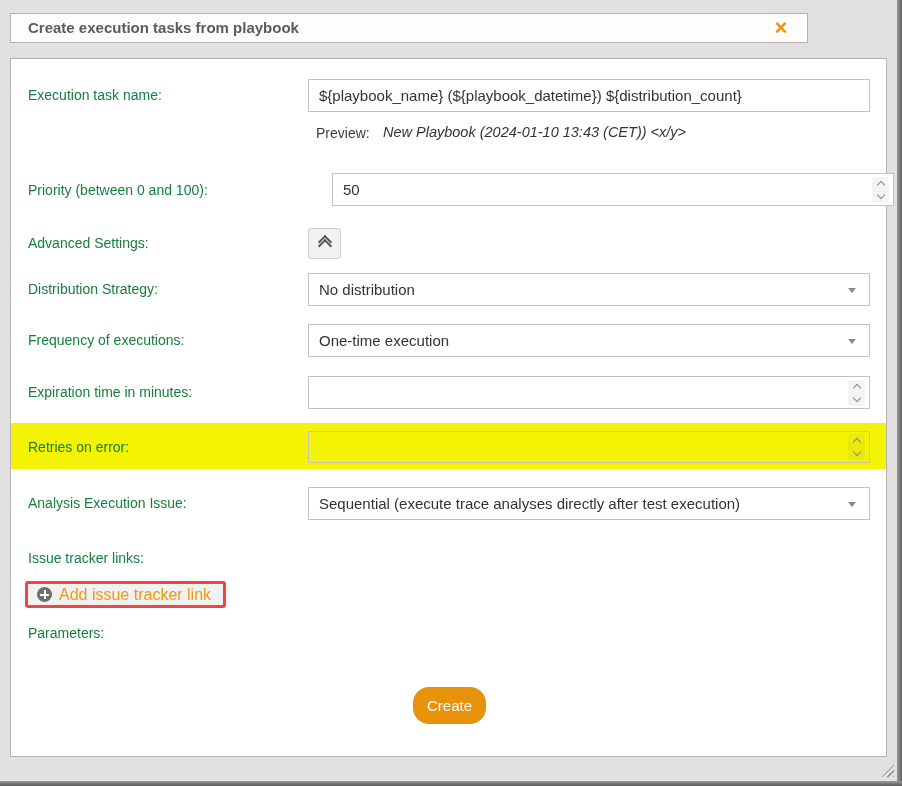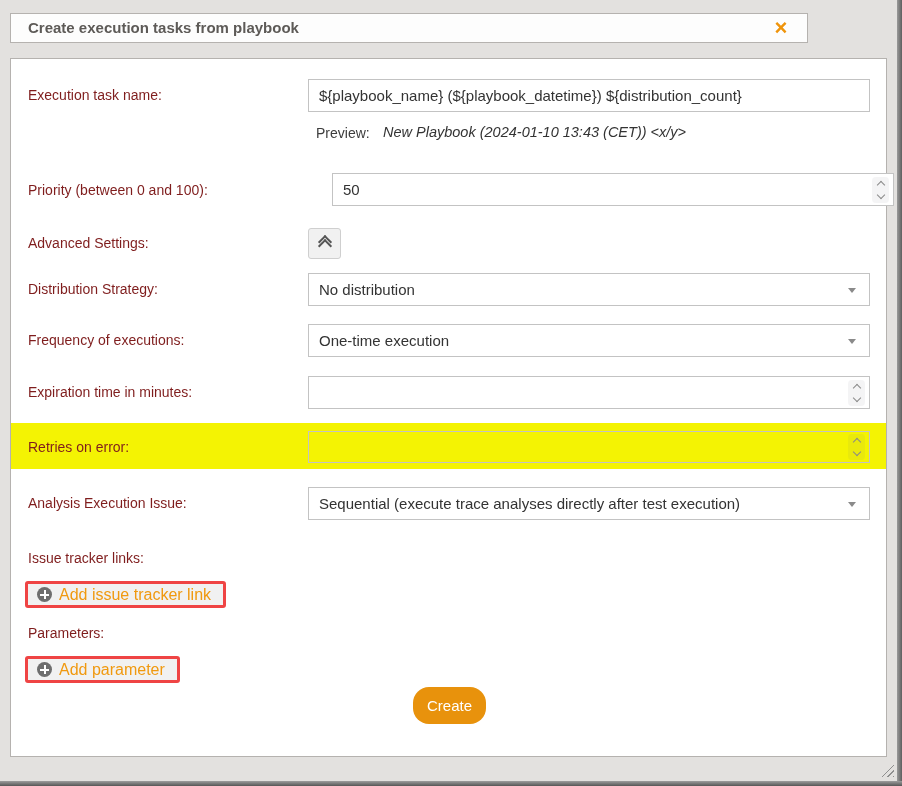--- a/index.html
+++ b/index.html
@@ -36,21 +36,21 @@
   .close {
     position:absolute; right:14px; top:-1px; width:24px; text-align:center;
     line-height:29px; font-size:22px; font-weight:bold; color:#ef940b; cursor:pointer;
   }
 
   .panel {
     position:absolute; left:10px; top:58px; width:877px; height:699px;
     background:#ffffff; border:1px solid #b5b2af;
   }
 
-  .label { position:absolute; left:17px; font-size:14px; color:#7f1d1d; white-space:nowrap; z-index:2; }
+  .label { position:absolute; left:17px; font-size:14px; color:#15803d; white-space:nowrap; z-index:2; }
 
   .field {
     position:absolute; left:297px; width:562px; height:33px;
     border:1px solid #c3c3c3; background:#fff; z-index:2;
   }
   .field input {
     width:calc(100% - 26px); height:100%; border:none; outline:none; background:transparent;
     padding-left:10px; font-family:"Liberation Sans", sans-serif; font-size:15px; color:#333;
   }
   .numfield input { width:calc(100% - 30px); }
@@ -197,24 +197,20 @@
       <span class="sel-arrow"></span>
     </div>
 
     <span class="label r-issue-label">Issue tracker links:</span>
     <div class="add-btn r-issue-btn">
       <span class="plus-icon"></span>
       <span>Add issue tracker link</span>
     </div>
 
     <span class="label r-param-label">Parameters:</span>
-    <div class="add-btn r-param-btn">
-      <span class="plus-icon"></span>
-      <span>Add parameter</span>
-    </div>
 
     <button class="create-btn">Create</button>
 
   </div>
 
   <div class="edge-right"></div>
   <div class="edge-bottom"></div>
   <div class="resize-grip"></div>
 
 </div>

